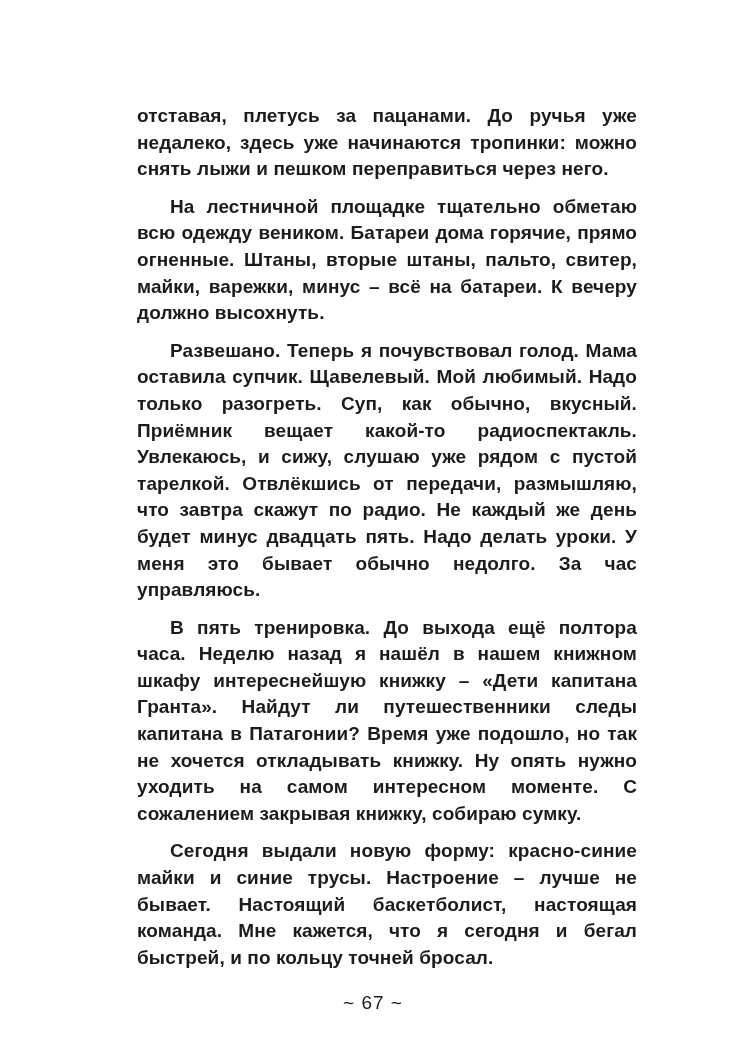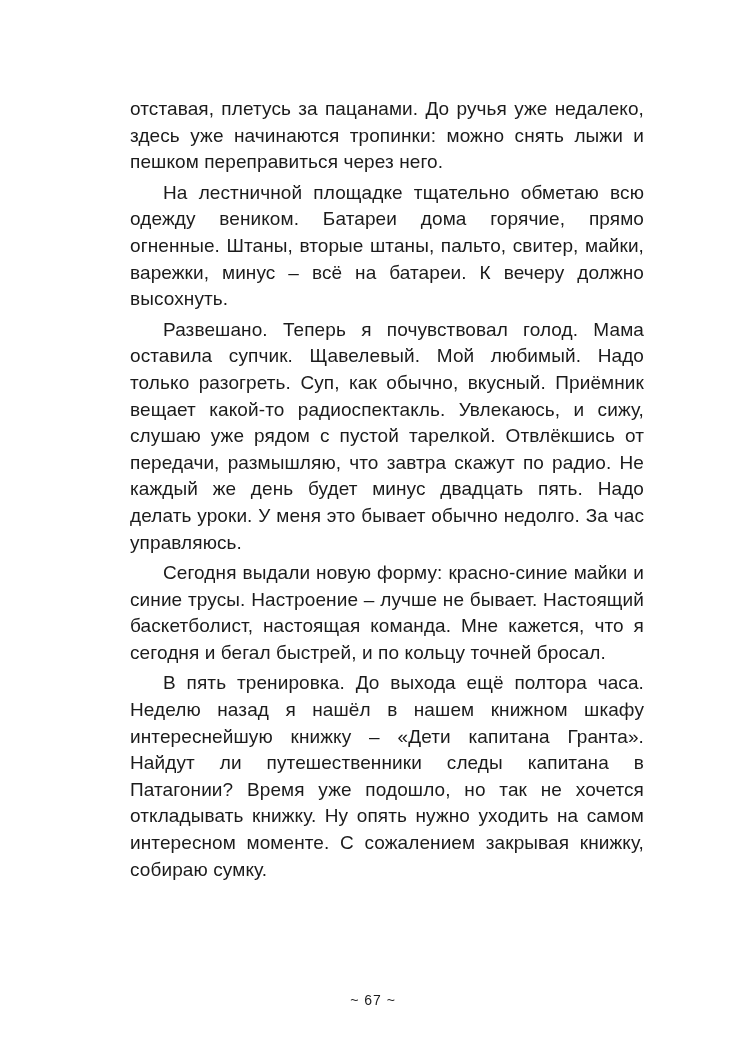--- a/index.html
+++ b/index.html
@@ -22,48 +22,49 @@
     height: 1058px;
     background: #ffffff;
   }
   .text-block {
     position: absolute;
     left: 126px;
     top: 92px;
     width: 522px;
   }
   .text-block p {
-    margin: 4px;
+    margin: 11px;
     padding: 0;
     font-size: 19px;
     line-height: 26.6px;
     text-align: justify;
     color: #1b1b1b;
     text-indent: 33px;
     letter-spacing: 0.1px;
+    font-weight: bold;
   }
   .text-block p.continued {
     text-indent: 0;
   }
   .page-number {
     position: absolute;
     left: 0;
     top: 992px;
     width: 746px;
     text-align: center;
-    font-size: 14px;
+    font-size: 19px;
     color: #1b1b1b;
     letter-spacing: 1px;
   }
 </style>
 </head>
 <body>
 
 <div class="page">
   <div class="text-block">
     <p class="continued">отставая, плетусь за пацанами. До ручья уже недалеко, здесь уже начинаются тропинки: можно снять лыжи и пешком переправиться через него.</p>
     <p>На лестничной площадке тщательно обметаю всю одежду веником. Батареи дома горячие, прямо огненные. Штаны, вторые штаны, пальто, свитер, майки, варежки, минус – всё на батареи. К вечеру должно высохнуть.</p>
     <p>Развешано. Теперь я почувствовал голод. Мама оставила супчик. Щавелевый. Мой любимый. Надо только разогреть. Суп, как обычно, вкусный. Приёмник вещает какой-то радиоспектакль. Увлекаюсь, и сижу, слушаю уже рядом с пустой тарелкой. Отвлёкшись от передачи, размышляю, что завтра скажут по радио. Не каждый же день будет минус двадцать пять. Надо делать уроки. У меня это бывает обычно недолго. За час управляюсь.</p>
+    <p>В пять тренировка. До выхода ещё полтора часа. Неделю назад я нашёл в нашем книжном шкафу интереснейшую книжку – «Дети капитана Гранта». Найдут ли путешественники следы капитана в Патагонии? Время уже подошло, но так не хочется откладывать книжку. Ну опять нужно уходить на самом интересном моменте. С сожалением закрывая книжку, собираю сумку.</p>
     <p>Сегодня выдали новую форму: красно-синие майки и синие трусы. Настроение – лучше не бывает. Настоящий баскетболист, настоящая команда. Мне кажется, что я сегодня и бегал быстрей, и по кольцу точней бросал.</p>
-    <p>В пять тренировка. До выхода ещё полтора часа. Неделю назад я нашёл в нашем книжном шкафу интереснейшую книжку – «Дети капитана Гранта». Найдут ли путешественники следы капитана в Патагонии? Время уже подошло, но так не хочется откладывать книжку. Ну опять нужно уходить на самом интересном моменте. С сожалением закрывая книжку, собираю сумку.</p>
   </div>
   <div class="page-number">~ 67 ~</div>
 </div>
 
 </body></html>

